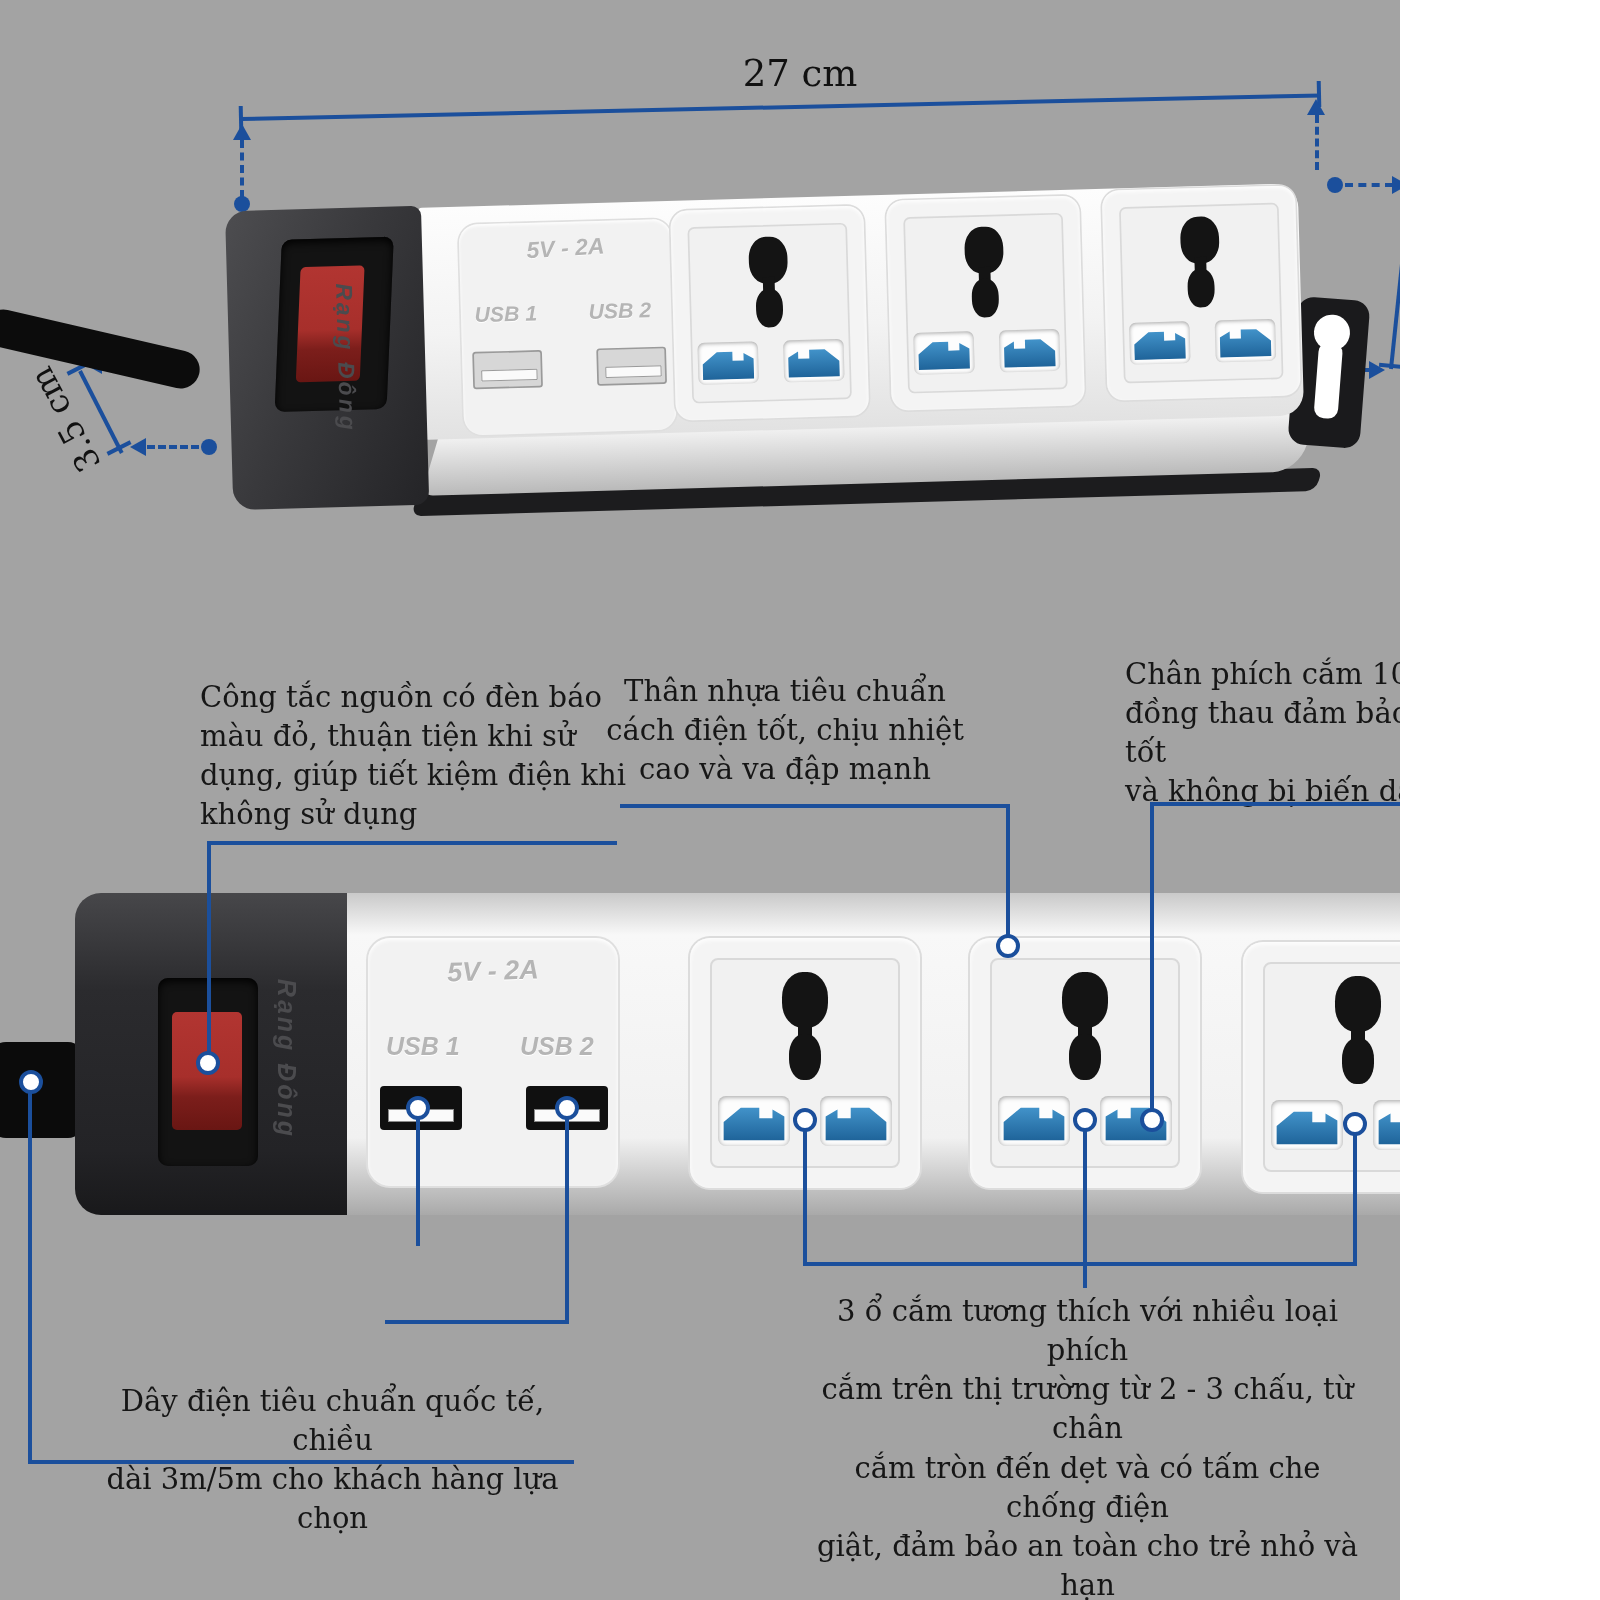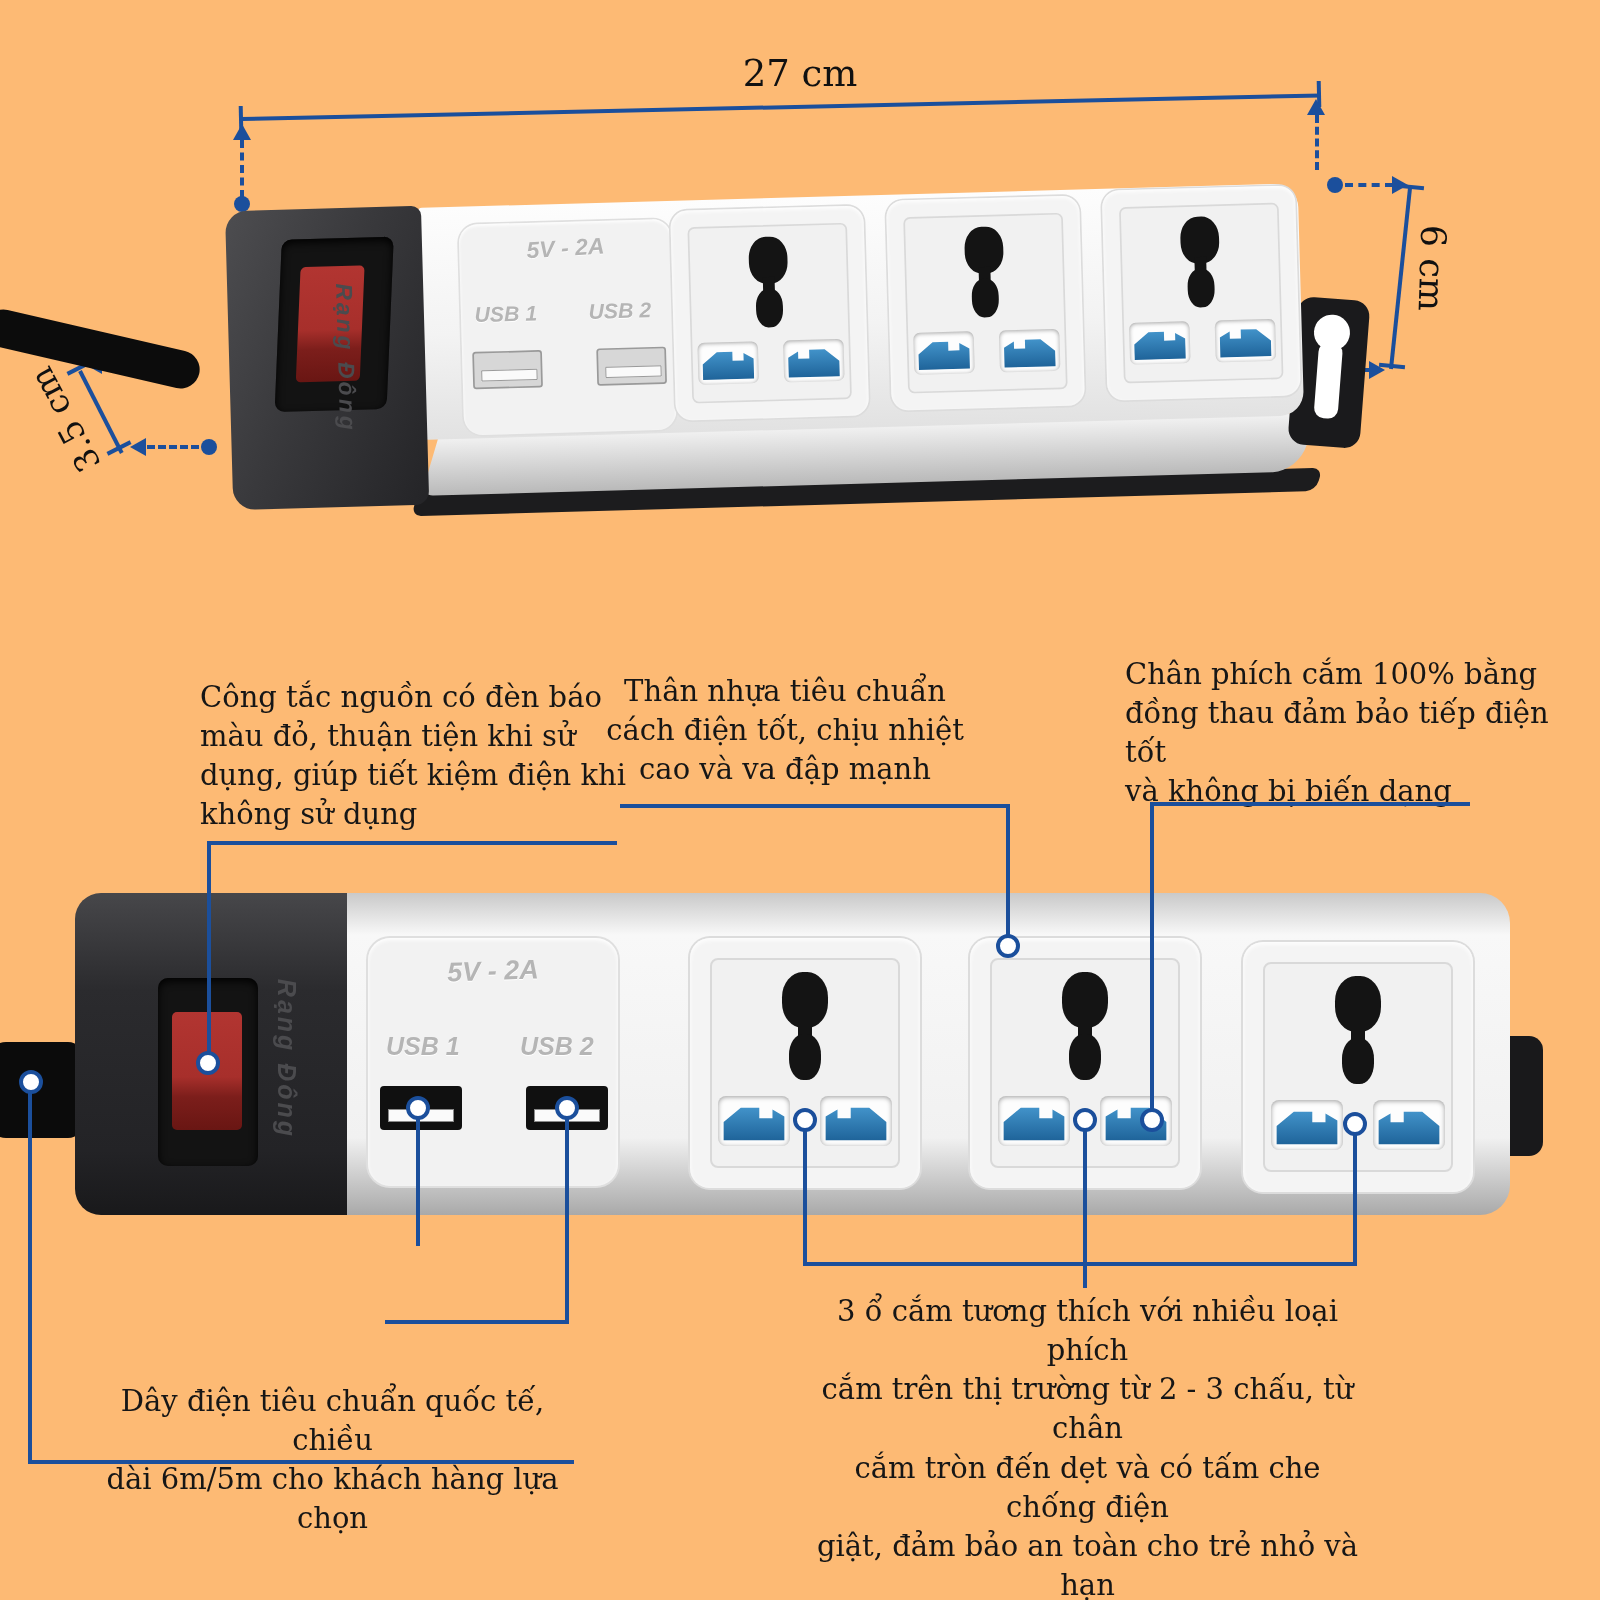--- a/index.html
+++ b/index.html
@@ -1,17 +1,17 @@
 <!DOCTYPE html>
 <html><head>
 <meta charset="utf-8">
 <style>
   :root { --blue:#1b4f9c; }
   html,body{margin:0;padding:0;background:#ffffff;}
-  .canvas{position:relative;width:1600px;height:1600px;background:#fdba74;overflow:hidden;
+  .canvas{position:relative;width:1400px;height:1600px;background:#a3a3a3;overflow:hidden;
           font-family:"DejaVu Serif","Liberation Serif",serif;color:#191919;}
 
   
   .line{position:absolute;background:var(--blue);}
   .dash-v{position:absolute;width:0;border-left:4px dashed var(--blue);}
   .dash-h{position:absolute;height:0;border-top:4px dashed var(--blue);}
   .dot{position:absolute;width:16px;height:16px;border-radius:50%;background:var(--blue);}
   .wdot{position:absolute;width:24px;height:24px;border-radius:50%;background:#ffffff;
         border:4px solid var(--blue);box-sizing:border-box;z-index:9;}
   .tick{position:absolute;background:var(--blue);}
@@ -199,21 +199,21 @@
 không sử dụng</div>
   <div class="calltext" style="left:1125px;top:655px;width:440px;">Chân phích cắm 100% bằng
 đồng thau đảm bảo tiếp điện tốt
 và không bị biến dạng</div>
   <div class="calltext" style="left:805px;top:1292px;width:565px;text-align:center;">3 ổ cắm tương thích với nhiều loại phích
 cắm trên thị trường từ 2 - 3 chấu, từ chân
 cắm tròn đến dẹt và có tấm che chống điện
 giật, đảm bảo an toàn cho trẻ nhỏ và hạn
 chế bụi bẩn, côn trùng bay vào ổ điện</div>
   <div class="calltext" style="left:85px;top:1382px;width:495px;text-align:center;">Dây điện tiêu chuẩn quốc tế, chiều
-dài 6m/5m cho khách hàng lựa chọn</div>
+dài 3m/5m cho khách hàng lựa chọn</div>
 
   <div class="line" style="left:207px;top:841px;width:410px;height:4px;z-index:8;"></div>
   <div class="line" style="left:207px;top:841px;width:4px;height:218px;z-index:8;"></div>
   <div class="wdot" style="left:196px;top:1051px;"></div>
 
   <div class="line" style="left:620px;top:804px;width:390px;height:4px;z-index:8;"></div>
   <div class="line" style="left:1006px;top:804px;width:4px;height:134px;z-index:8;"></div>
   <div class="wdot" style="left:996px;top:934px;"></div>
 
   <div class="line" style="left:1150px;top:802px;width:320px;height:4px;z-index:8;"></div>

